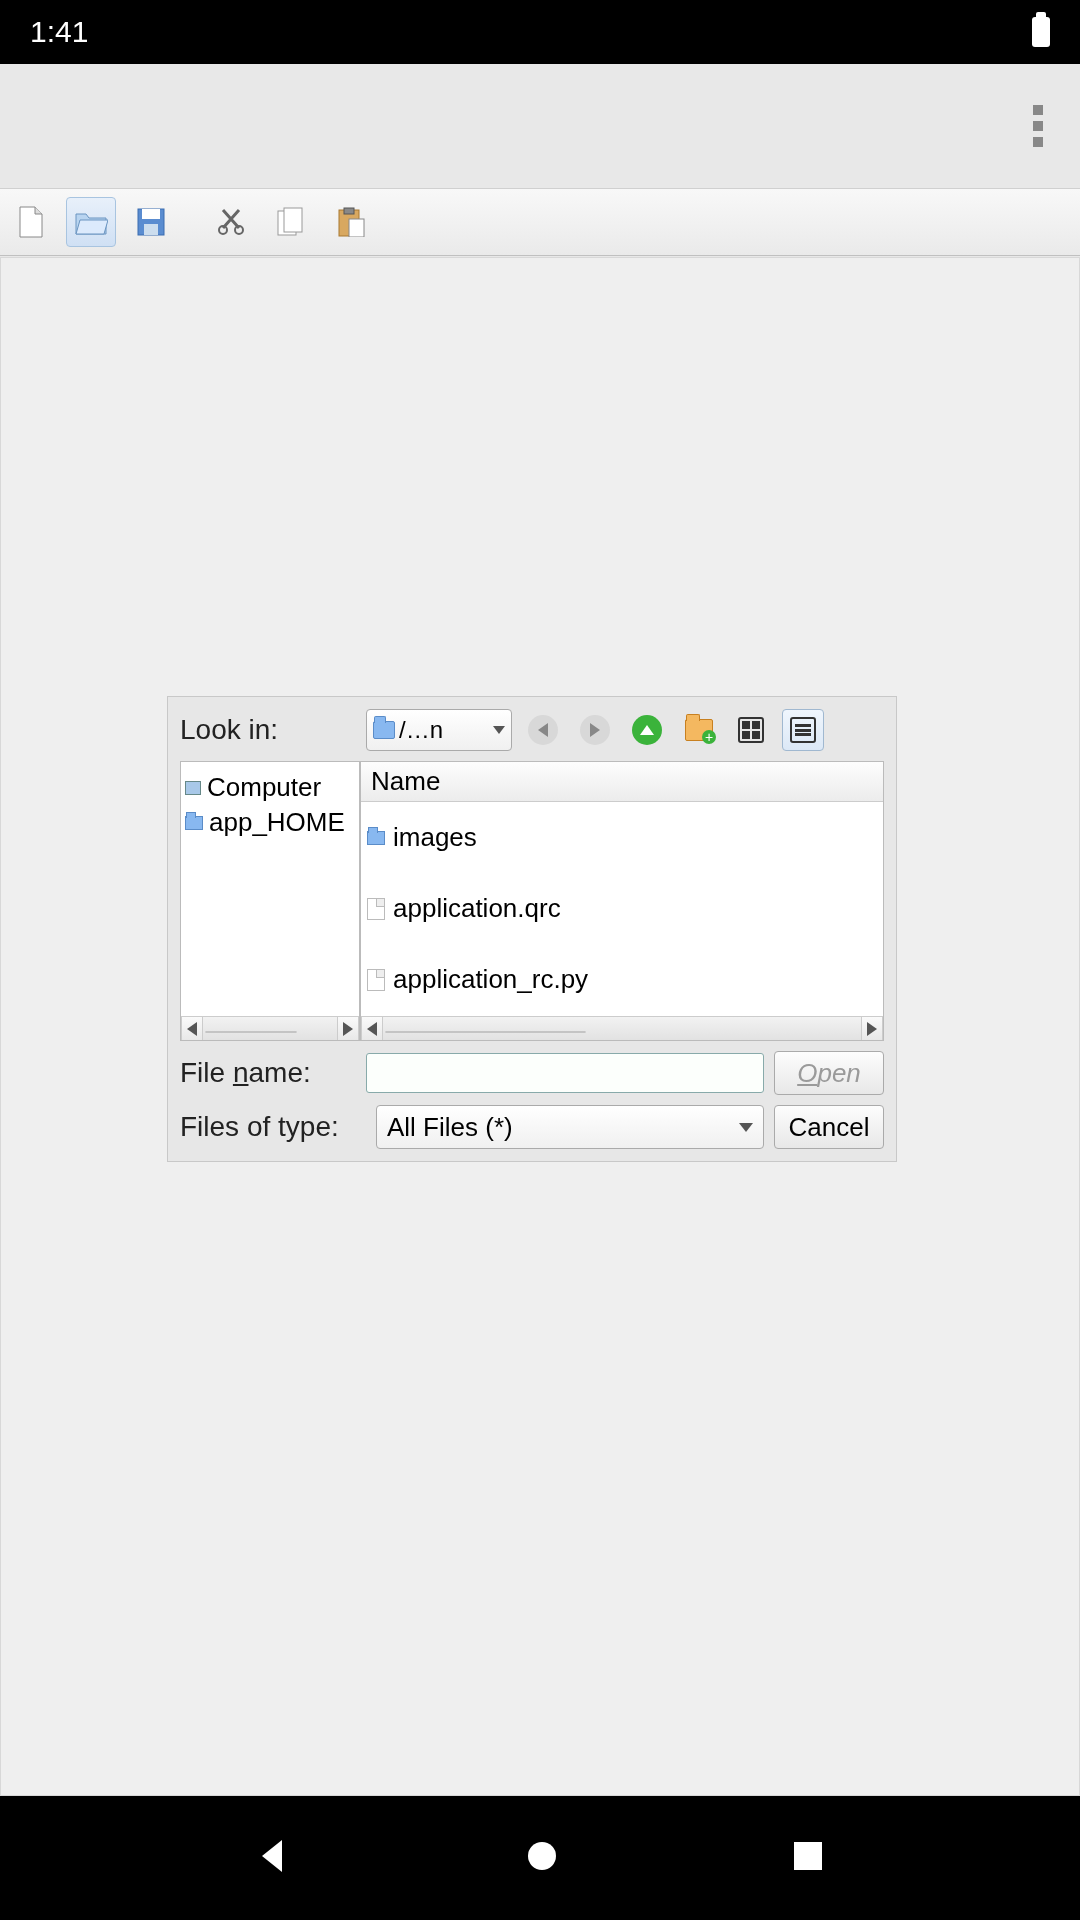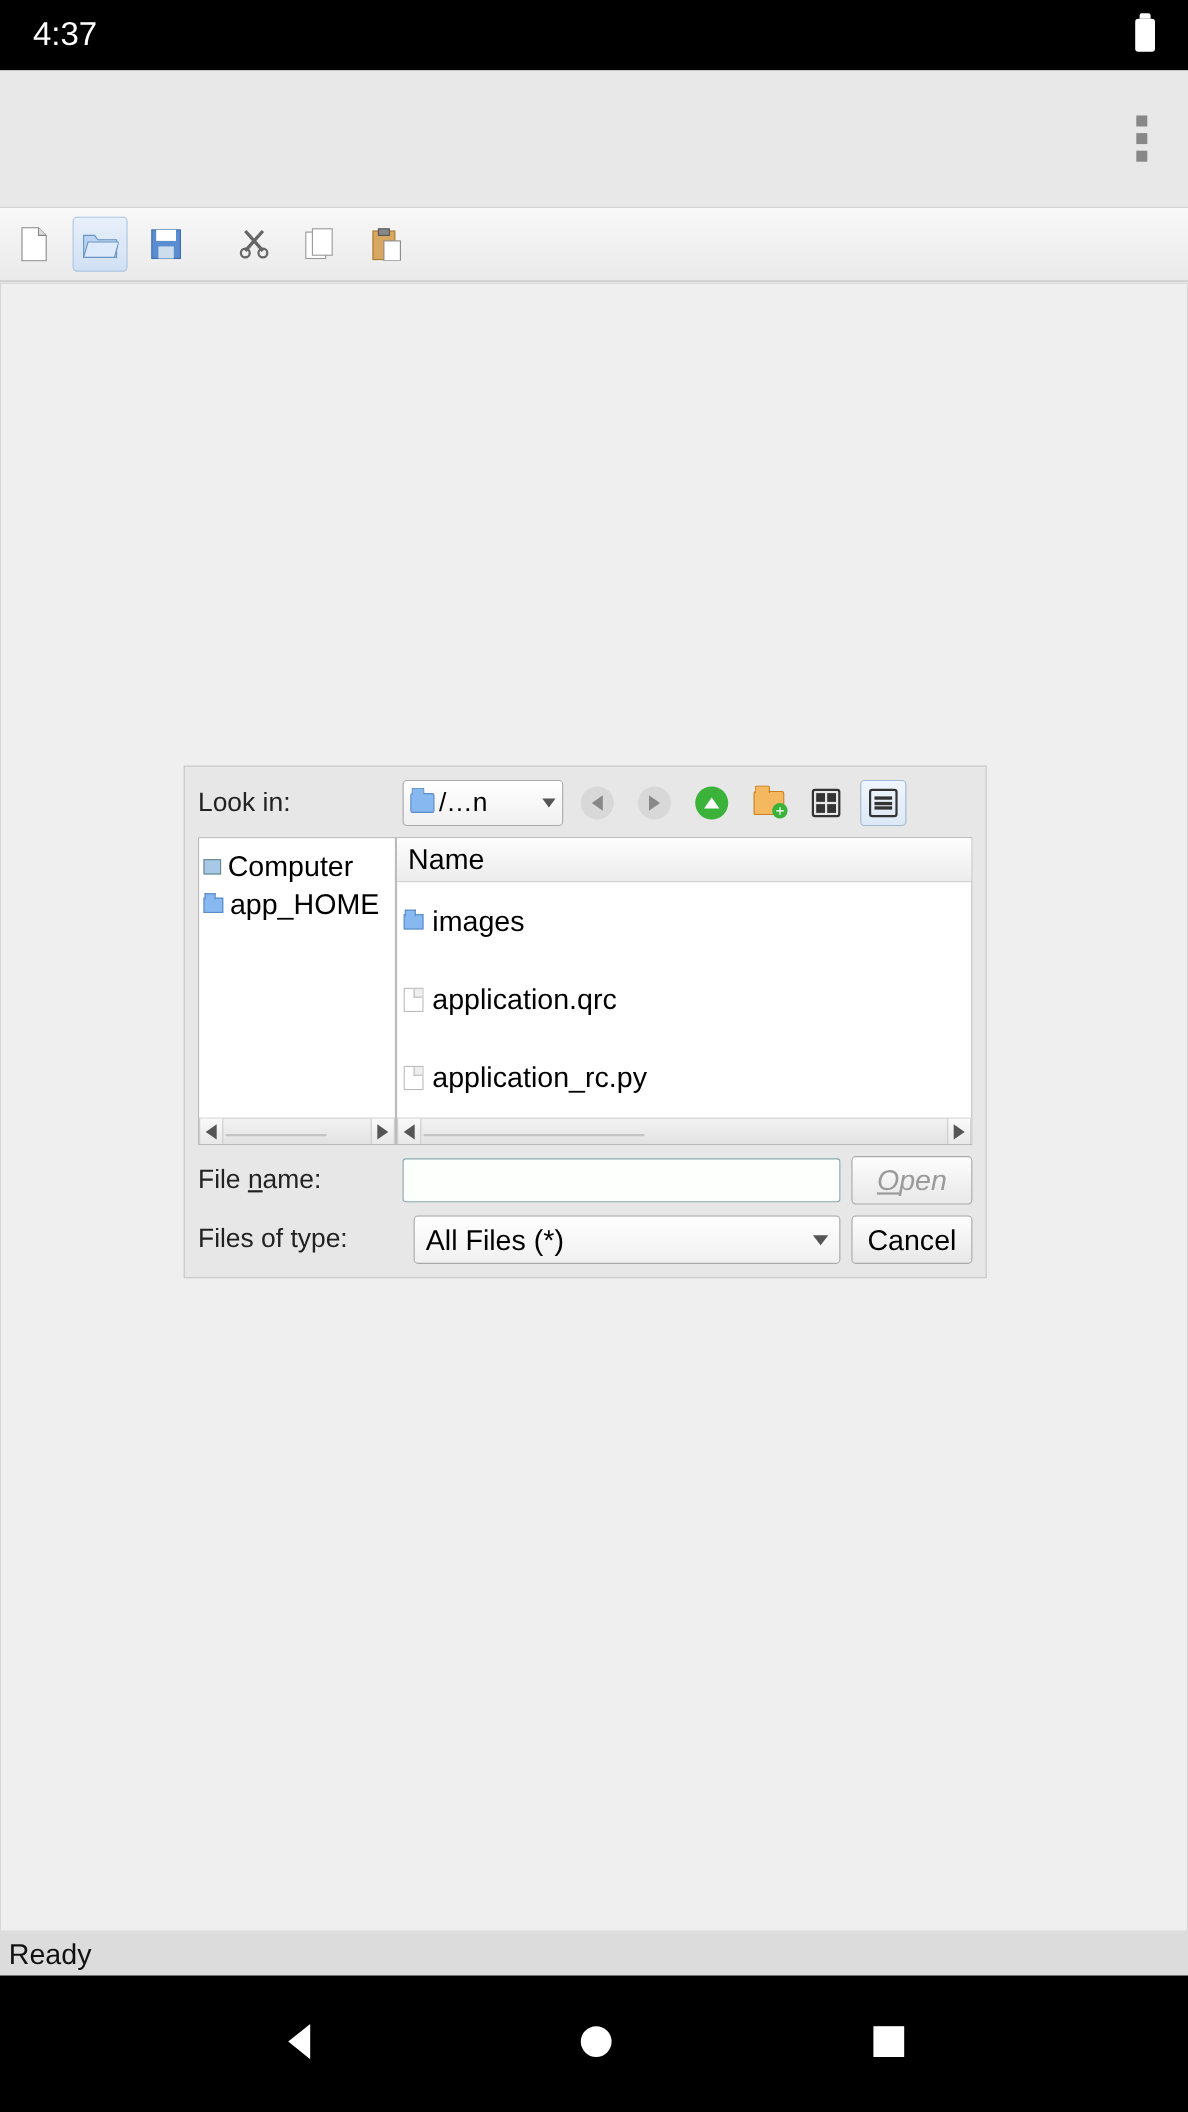--- a/index.html
+++ b/index.html
@@ -35,21 +35,21 @@
   .dialog {
     position: absolute;
     left: 166px; top: 438px;
     width: 730px;
     background: #e7e7e7;
     border: 1px solid #c8c8c8;
     padding: 12px 12px 12px 12px;
     display: flex; flex-direction: column; gap: 10px;
   }
   .dlg-row { display: flex; align-items: center; gap: 10px; }
-  .dlg-label { width: 176px; font-size: 24px; color: #222; }
+  .dlg-label { width: 176px; font-size: 28px; color: #222; }
   .dlg-label .ul { text-decoration: underline; }
 
   
   .lookin-combo {
     flex: 0 0 146px; height: 42px;
     background: linear-gradient(#fff, #f0f0f0);
     border: 1px solid #aaa; border-radius: 4px;
     display: flex; align-items: center; padding: 0 6px; gap: 4px;
   }
   .lookin-combo .txt { font-size: 24px; flex: 1; overflow: hidden; white-space: nowrap; }
@@ -110,21 +110,21 @@
     width:110px; height:44px; border:1px solid #aaa; border-radius:4px;
     background:linear-gradient(#fdfdfd,#e8e8e8); font-size:26px; display:flex; align-items:center; justify-content:center;
   }
   .dbtn.disabled { color:#9a9a9a;font-style:italic; }
   .dbtn .ul { text-decoration: underline; }
 </style>
 </head>
 <body>
 
 <div class="status-bar">
-  <span>4:37</span>
+  <span>1:41</span>
   <span class="battery"></span>
 </div>
 
 <div class="app">
 
   <div class="app-header">
     <div class="menu-dots">
       <span></span>
         <span></span>
         <span></span>
@@ -291,23 +291,20 @@
           <span>All Files (*)</span>
           <div class="caret" style="width:0;height:0;border-left:7px solid transparent;border-right:7px solid transparent;border-top:9px solid #555;"></div>
         </div>
         <div class="dbtn">Cancel</div>
       </div>
 
     </div>
 
   </div>
 
-  <div class="status">
-    <span>Ready</span>
-  </div>
 </div>
 
 <div class="nav-bar">
   <div>
     <svg width="40" height="40" viewBox="0 0 40 40">
         <path d="M28 4 L8 20 L28 36 Z" fill="#fff"></path>
       </svg>
   </div>
   <div>
     <svg width="40" height="40" viewBox="0 0 40 40">

